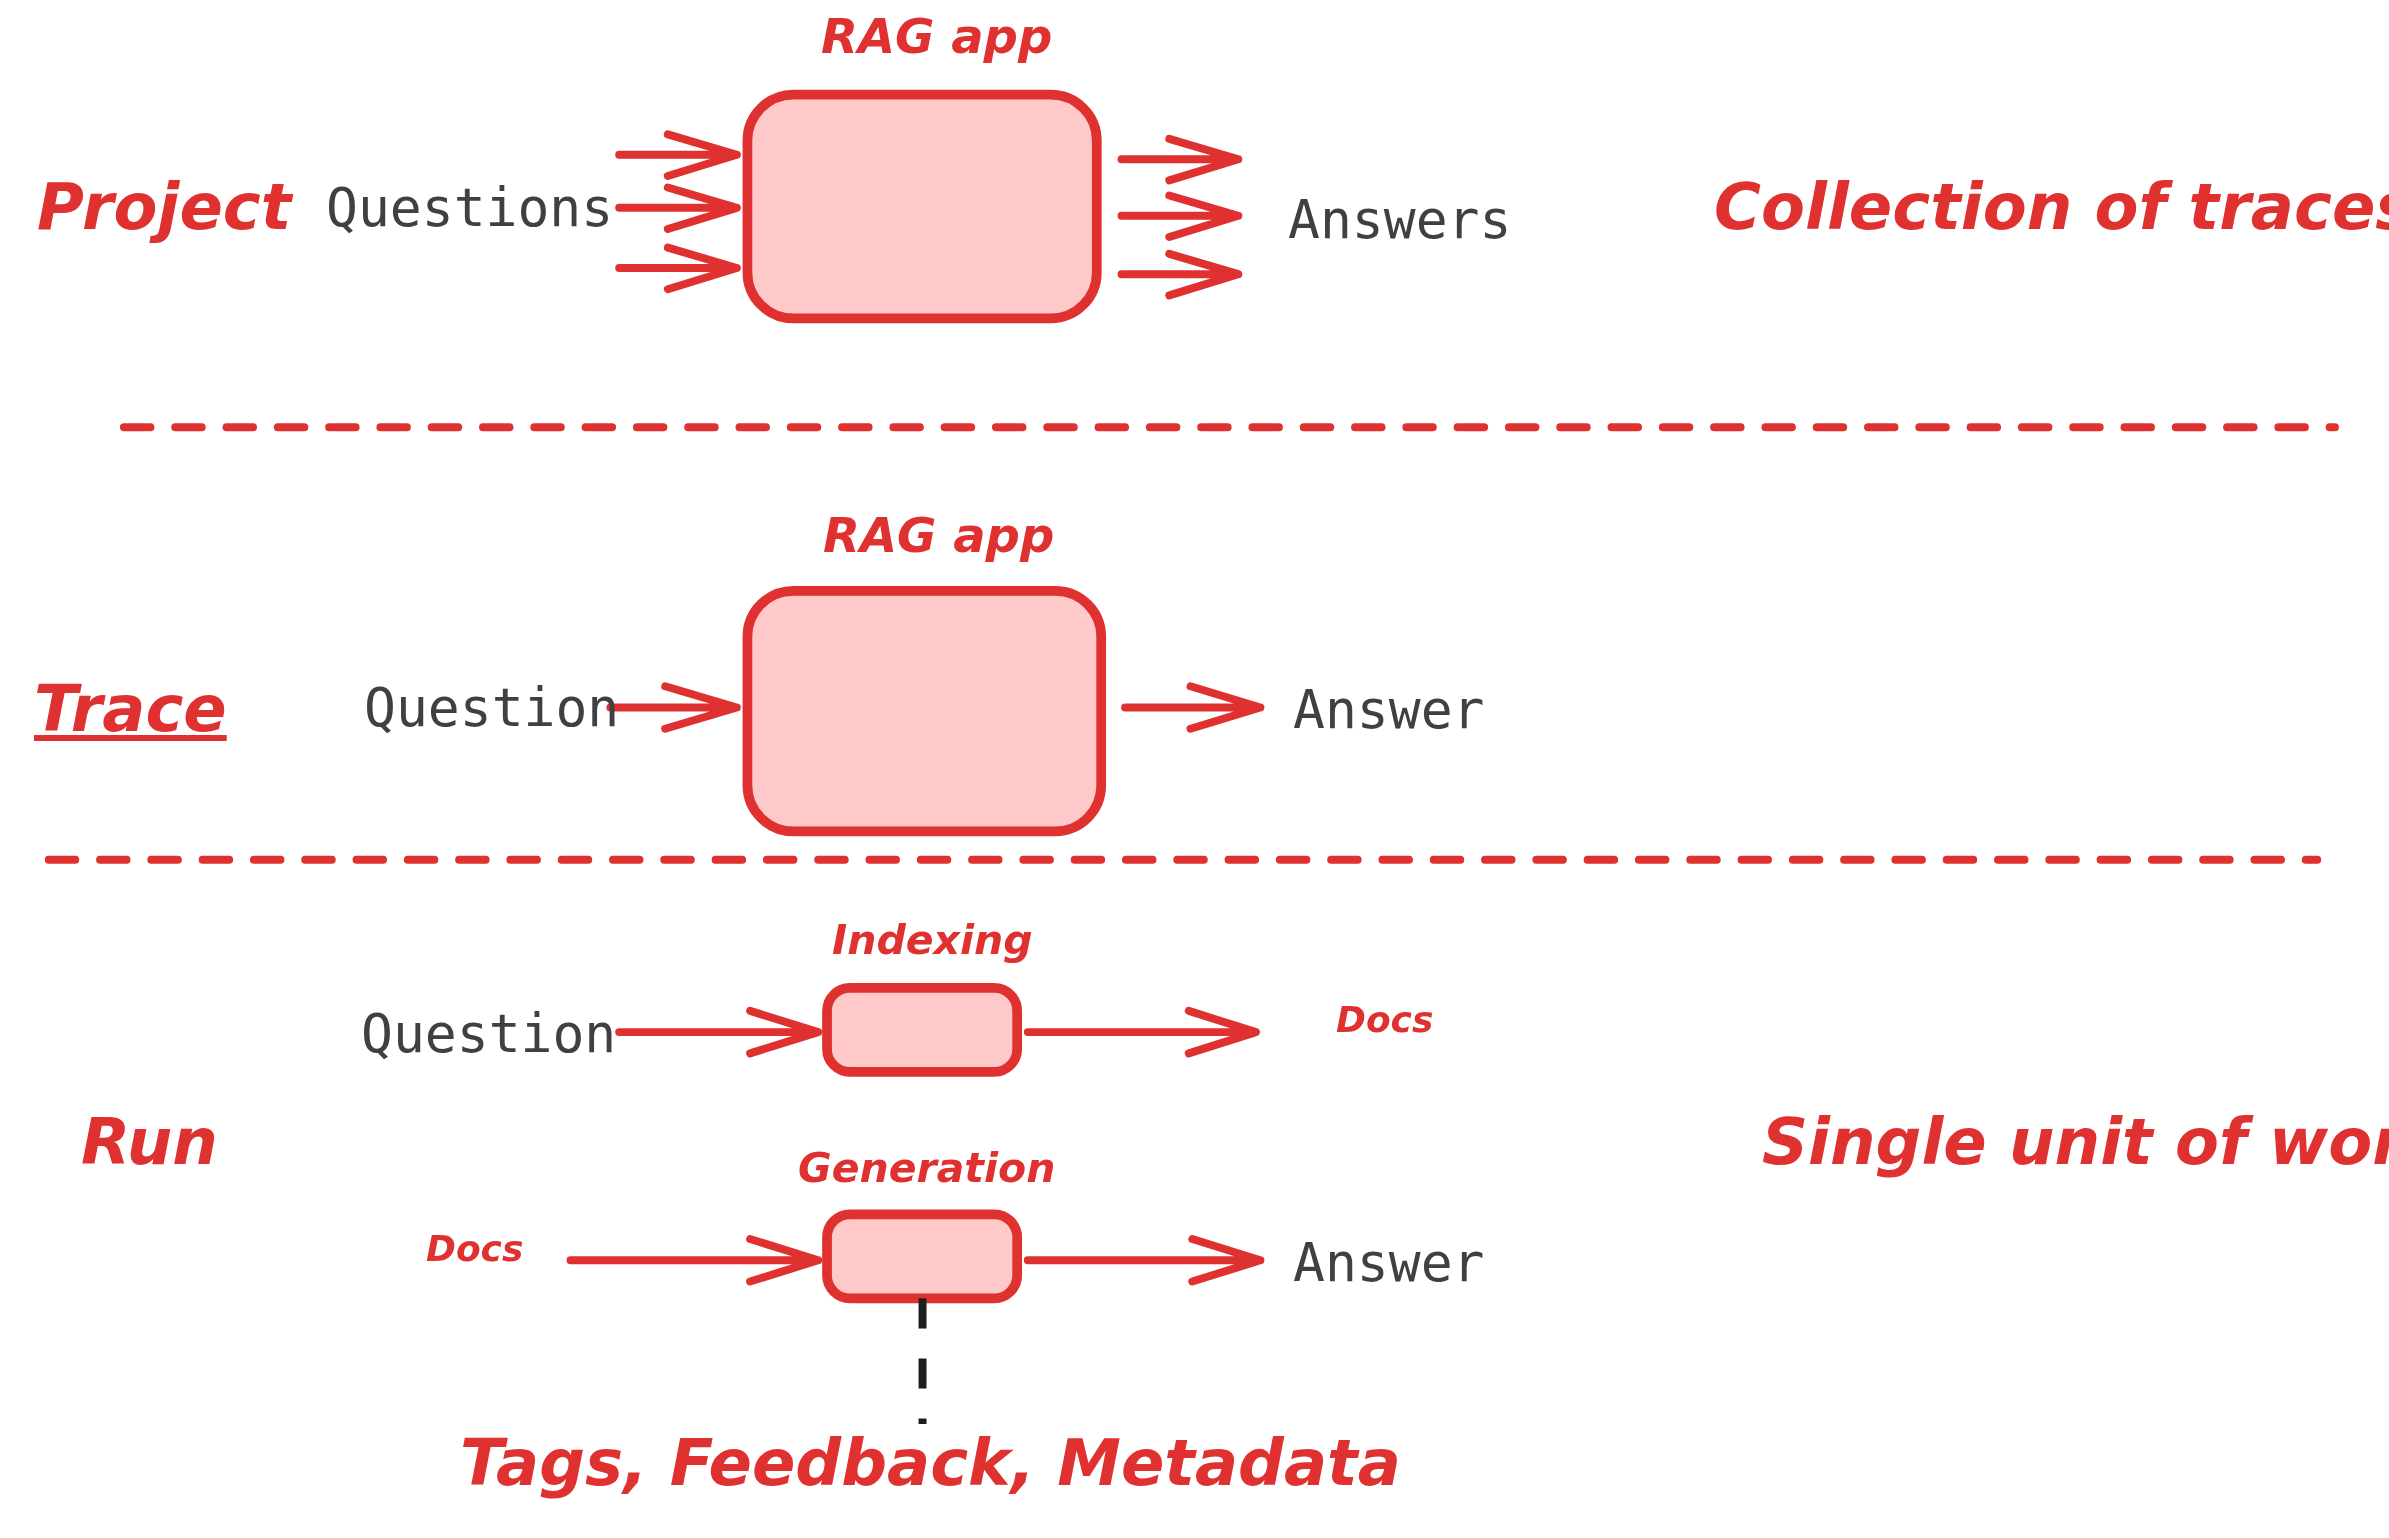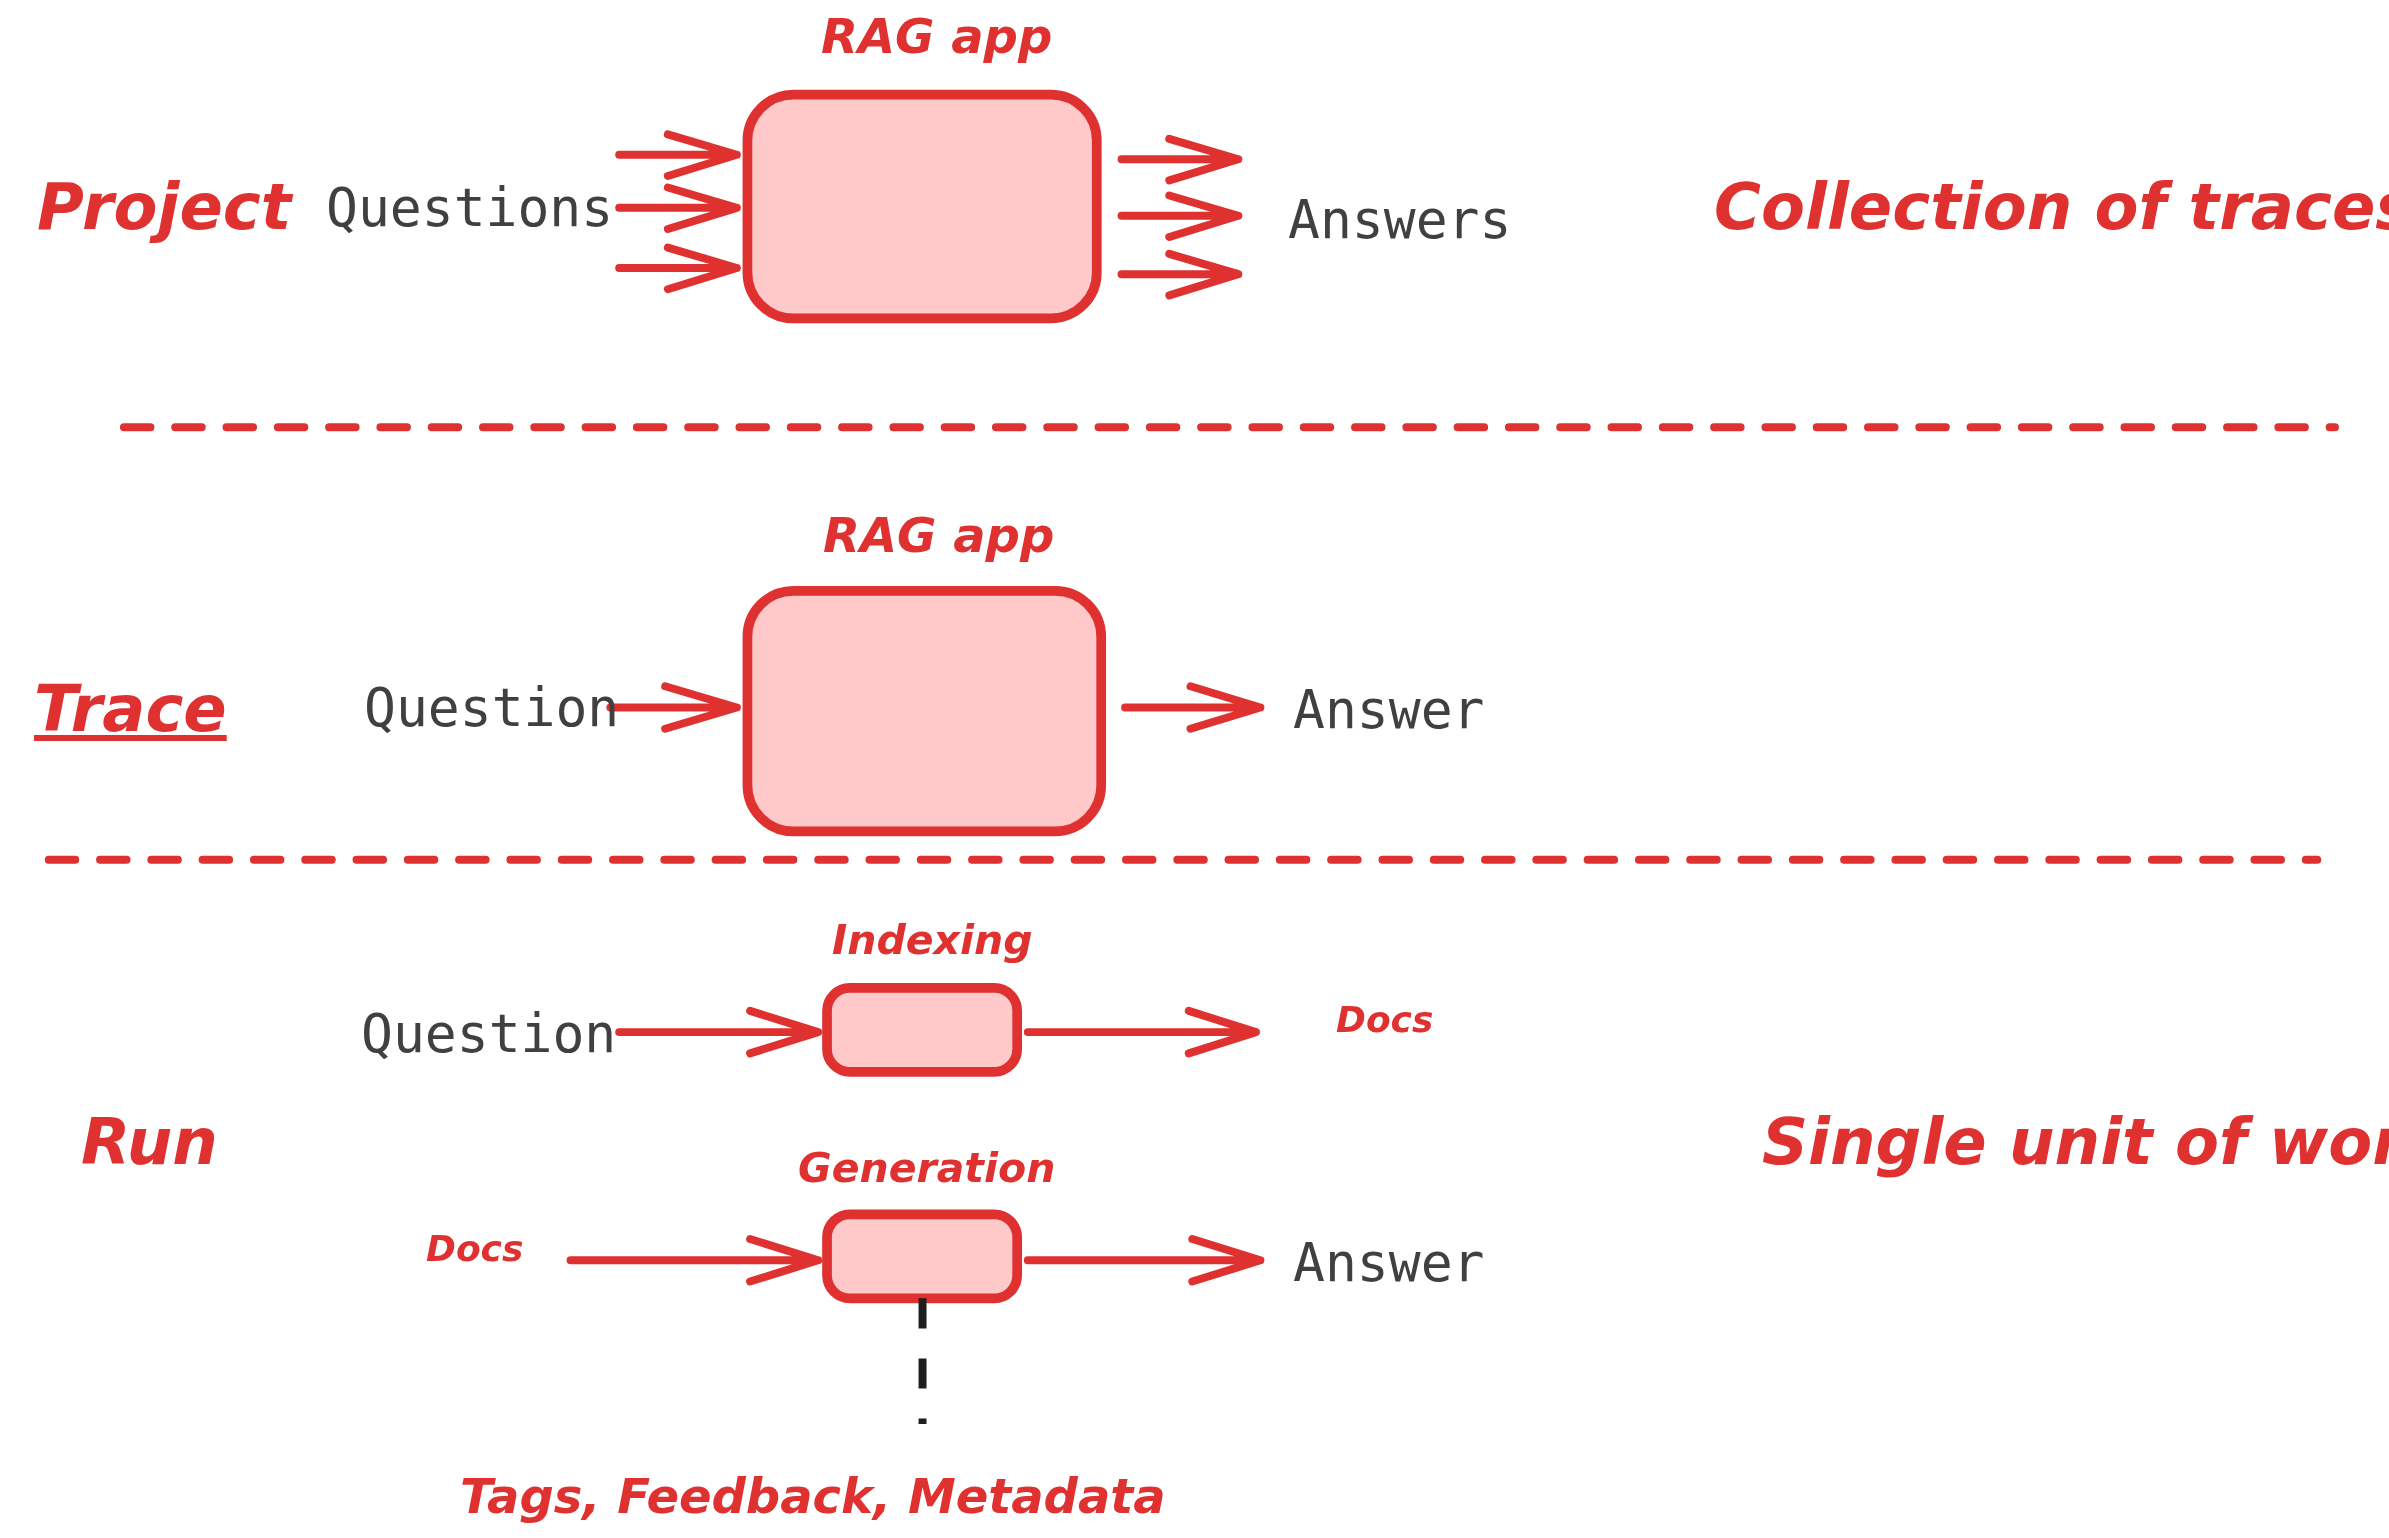--- a/index.html
+++ b/index.html
@@ -42,21 +42,21 @@
     color: #404040;
     font-family: "DejaVu Sans Mono", monospace;
     font-weight: 500;
   }
   .sec-name   { font-size: 64px; }
   .sec-desc   { font-size: 64px; }
   .io-black   { font-size: 53px; }
   .io-red     { font-size: 36px; }
   .box-title  { font-size: 48px; }
   .box-title-sm { font-size: 41px; }
-  .bottom-note { font-size: 48px; margin-top: 41px; }
+  .bottom-note { font-size: 64px; }
 </style>
 </head>
 <body>
 
 <div id="canvas">
 
   <svg id="svg-layer" viewBox="0 0 2701 1739" xmlns="http://www.w3.org/2000/svg">
     <defs>
       <style>
         .arw { stroke: #e03131; stroke-width: 9; fill: none; stroke-linecap: round; stroke-linejoin: round; }

